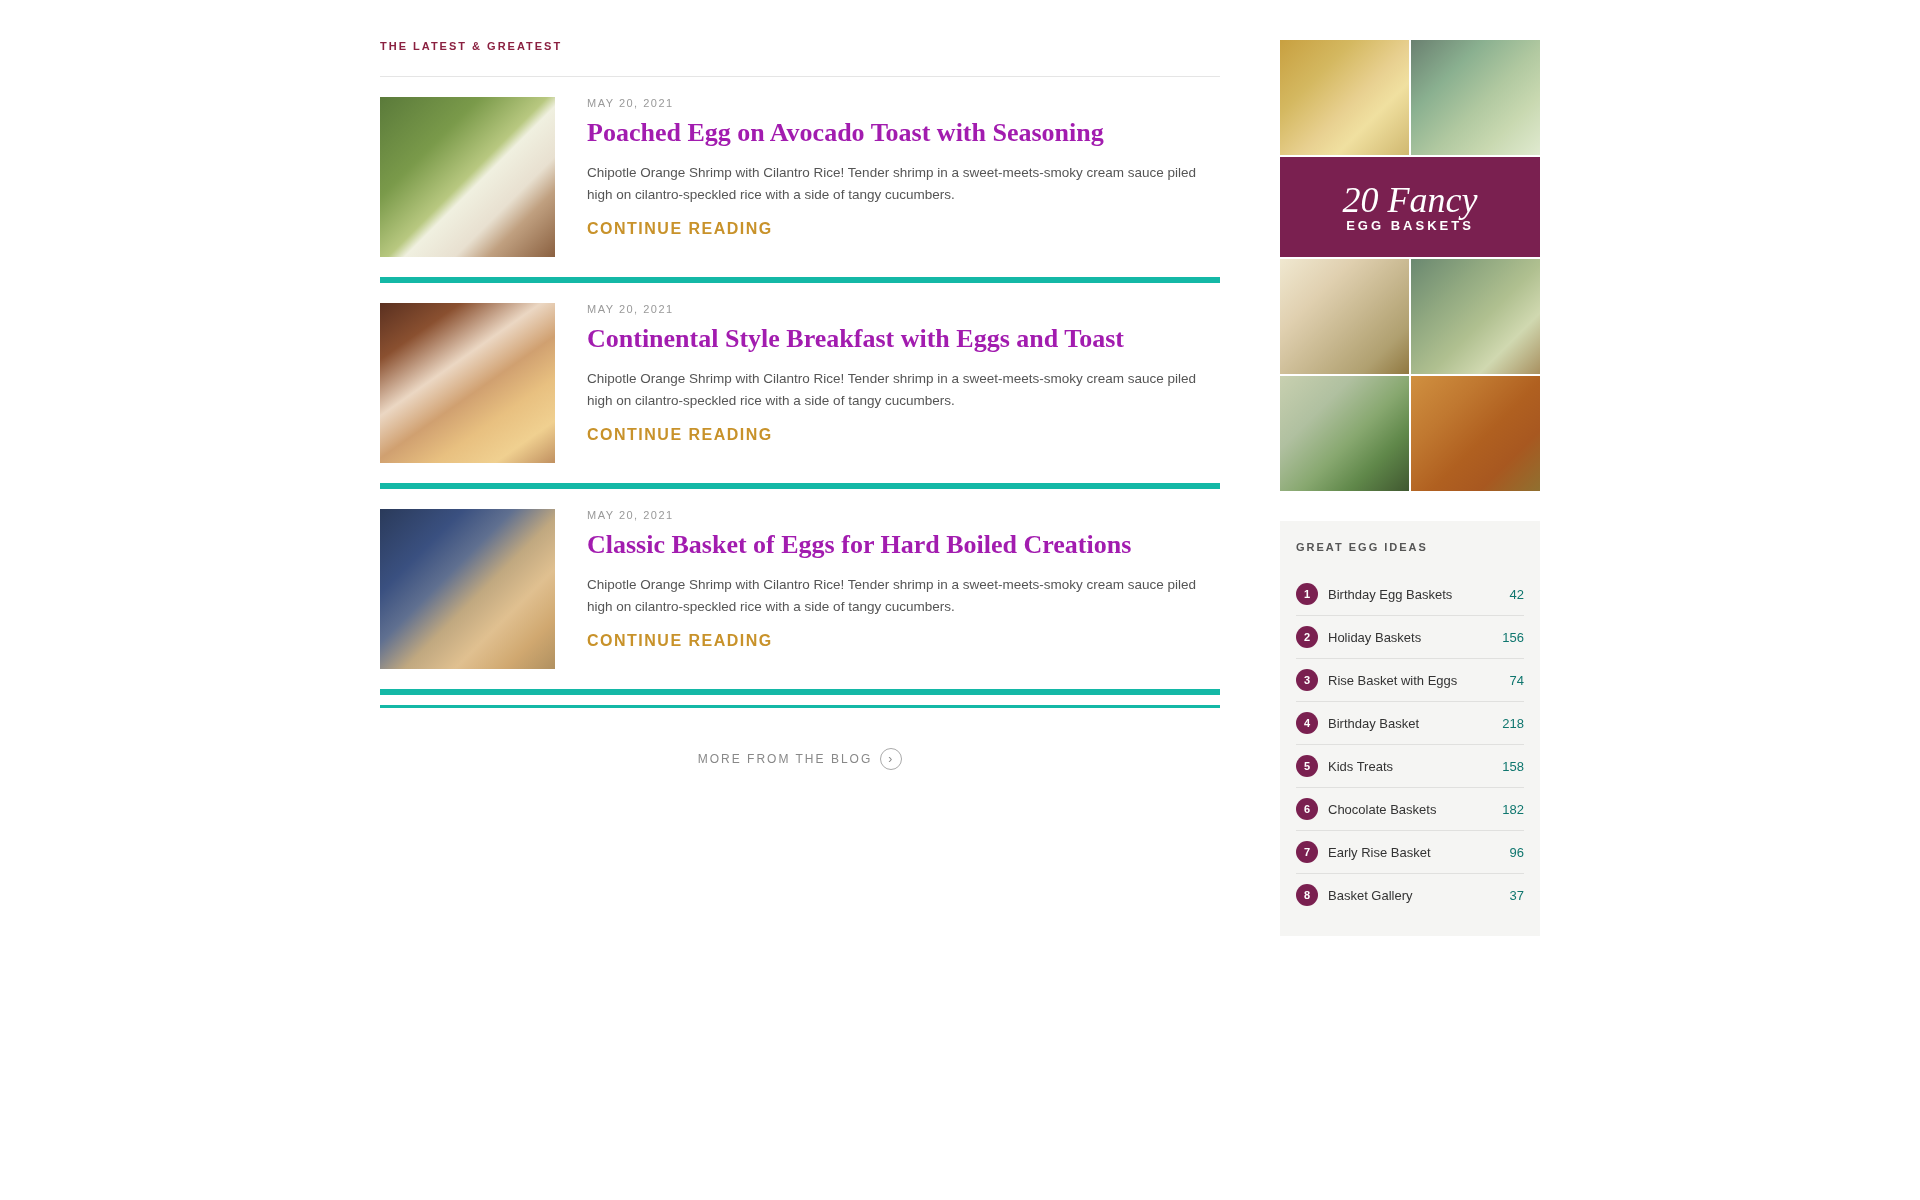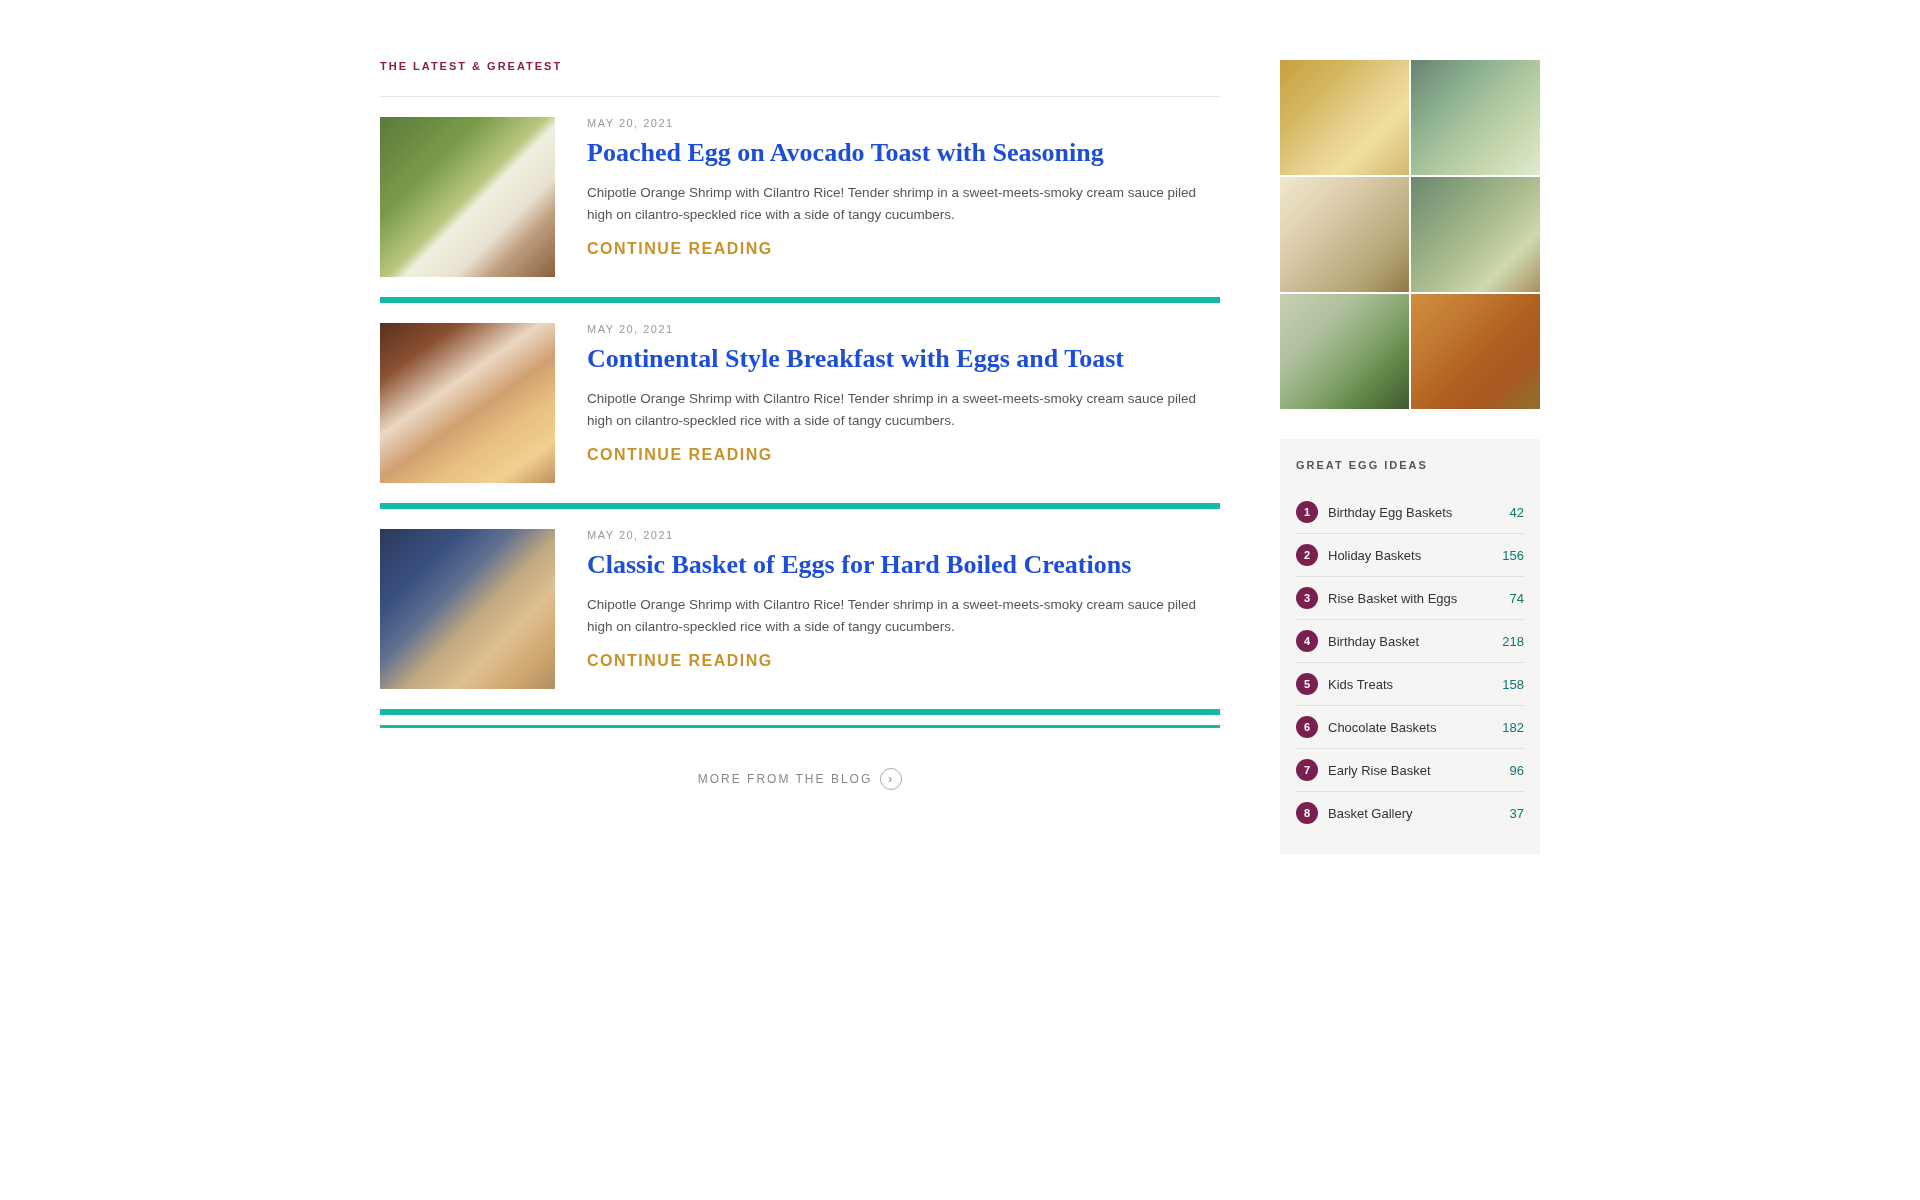--- a/index.html
+++ b/index.html
@@ -5,21 +5,21 @@
     * { box-sizing: border-box; margin: 0; padding: 0; }
     body {
       font-family: Georgia, 'Times New Roman', serif;
       background: #ffffff;
       color: #333;
       font-size: 14px;
     }
     .page-wrapper {
       max-width: 1200px;
       margin: 0 auto;
-      padding: 60px 20px 60px;
+      padding: 40px 20px 60px;
       display: flex;
       gap: 60px;
       align-items: flex-start;
     }
     .main-content {
       flex: 1;
       min-width: 0;
     }
     .sidebar {
       width: 260px;
@@ -78,21 +78,21 @@
       font-size: 11px;
       letter-spacing: 1.5px;
       color: #999;
       font-family: Arial, sans-serif;
       text-transform: uppercase;
       margin-bottom: 8px;
     }
     .post-title {
       font-size: 26px;
       font-weight: bold;
-      color: #1d4ed8;
+      color: #a21caf;
       line-height: 1.25;
       margin-bottom: 12px;
       font-family: Georgia, serif;
     }
     .post-excerpt {
       font-size: 13.5px;
       color: #555;
       line-height: 1.65;
       margin-bottom: 14px;
       font-family: Arial, sans-serif;
@@ -296,20 +296,24 @@
         <span class="circle-arrow">›</span>
       </a>
     </div>
   </div>
 
   <div class="sidebar">
 
     <div class="sidebar-gallery">
       <div class="gallery-img gallery-img-1"></div>
       <div class="gallery-img gallery-img-2"></div>
+      <div class="gallery-center">
+        <div class="gallery-center-number">20 Fancy</div>
+        <div class="gallery-center-text">Egg Baskets</div>
+      </div>
       <div class="gallery-img gallery-img-3"></div>
       <div class="gallery-img gallery-img-4"></div>
       <div class="gallery-img gallery-img-5"></div>
       <div class="gallery-img gallery-img-6"></div>
     </div>
 
     <div class="egg-ideas-section">
       <div class="egg-ideas-title">Great Egg Ideas</div>
       <div class="egg-ideas-list">
 

